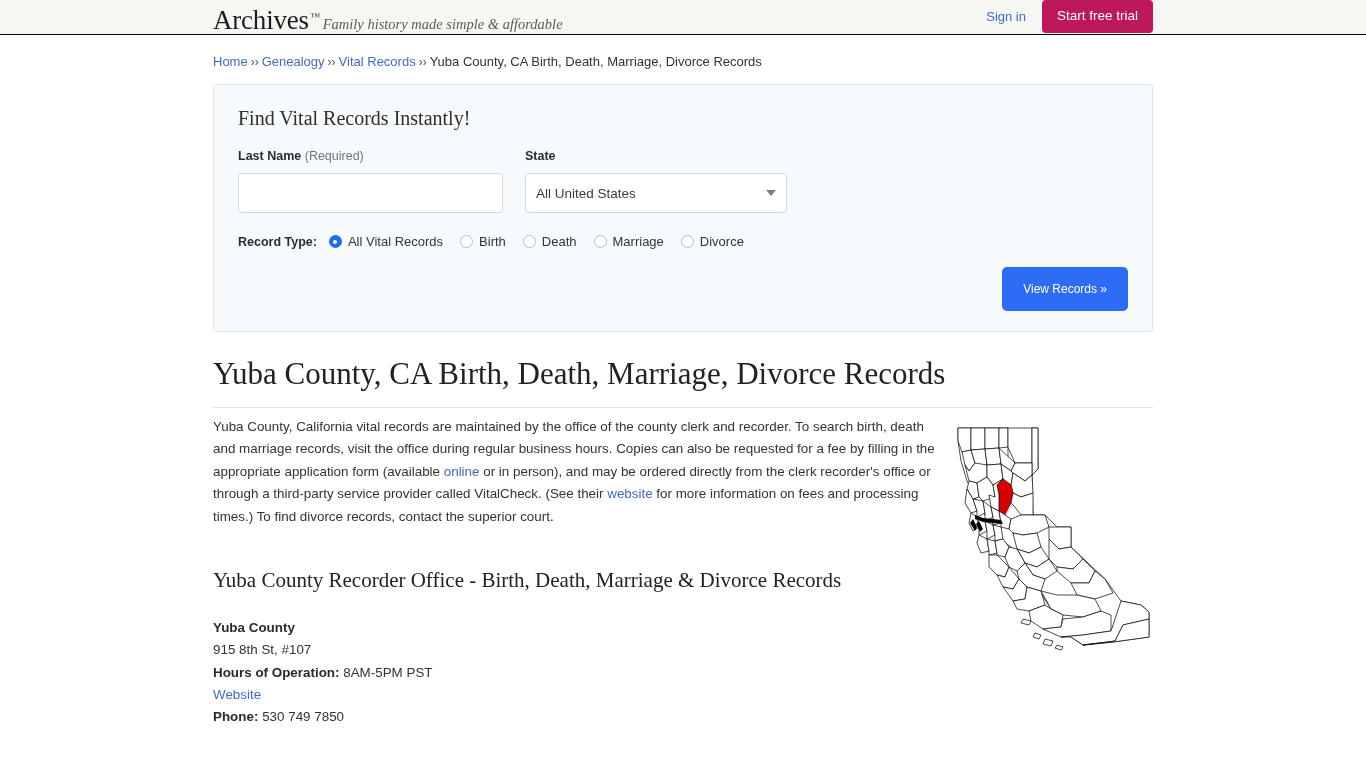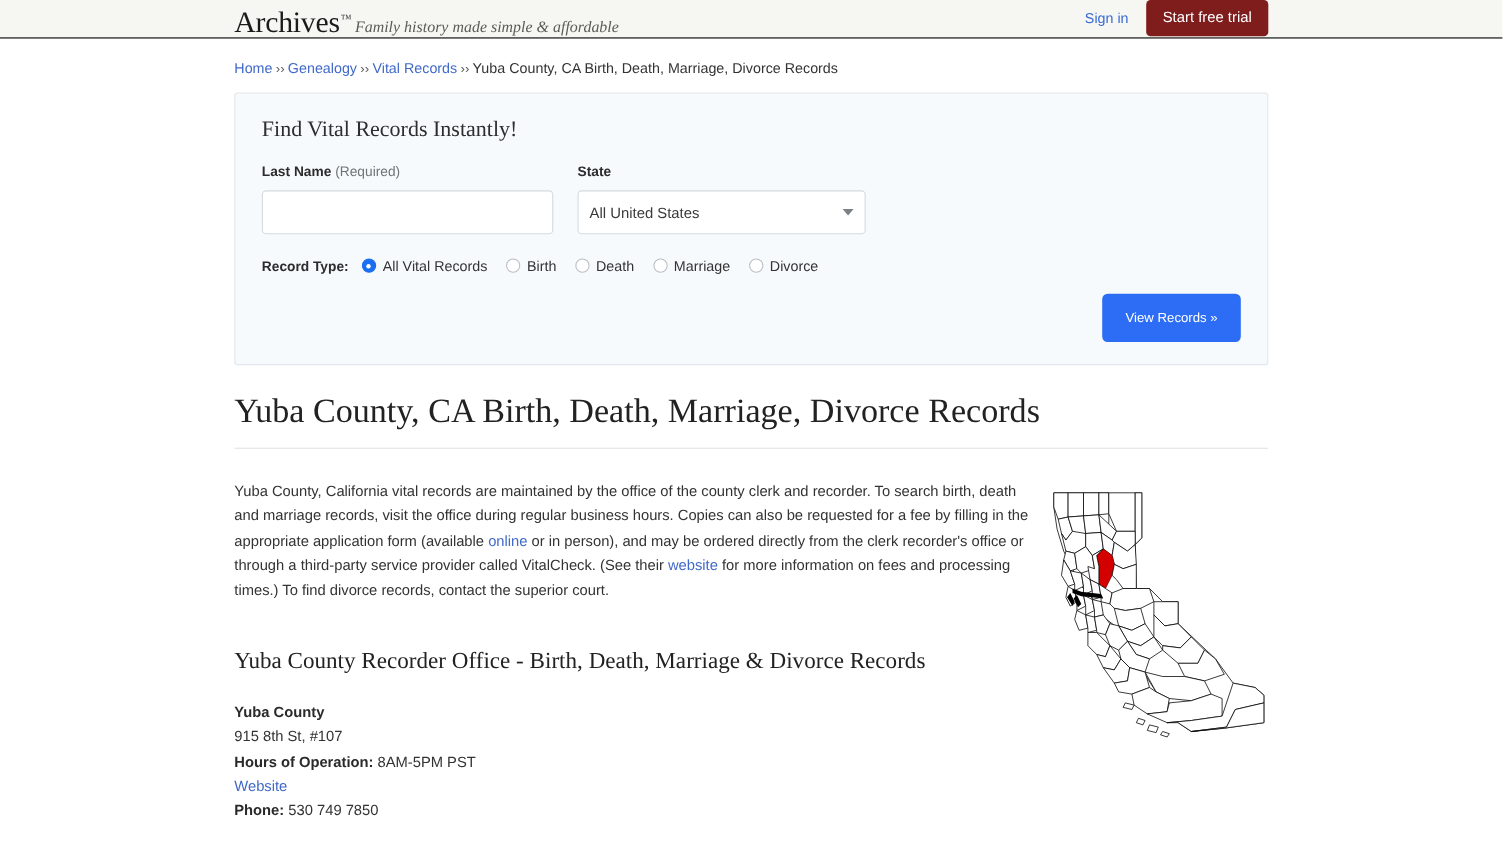--- a/index.html
+++ b/index.html
@@ -67,21 +67,21 @@
     align-items: center;
     gap: 16px;
   }
   .signin-link {
     color: #3b6cd4;
     font-size: 13px;
     text-decoration: none;
     cursor: pointer;
   }
   .trial-btn {
-    background: #7f1d1d;
+    background: #be185d;
     color: #ffffff;
     font-size: 13.5px;
     border: none;
     border-radius: 4px;
     padding: 9px 15px 10px;
     cursor: pointer;
     font-family: "Liberation Sans", sans-serif;
     line-height: 1;
   }
 
@@ -257,21 +257,21 @@
     color: #222222;
     margin: 24px 0 0 0;
     padding-bottom: 15px;
     border-bottom: 1px solid #e3e3e3;
     line-height: 1.15;
   }
 
   
   .content-row {
     display: flex;
-    margin-top: 28px;
+    margin-top: 8px;
   }
   .content-left { width: 730px; flex: 0 0 auto; }
   .content-right {
     flex: 1 1 auto;
     padding-left: 10px;
     padding-top: 3px;
   }
   .body-para {
     font-size: 13.4px;
     line-height: 22.5px;

